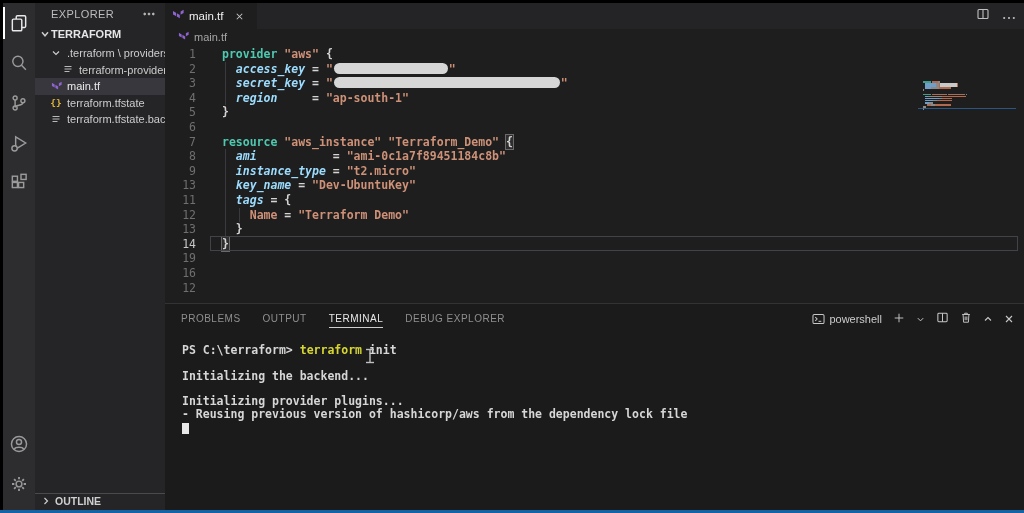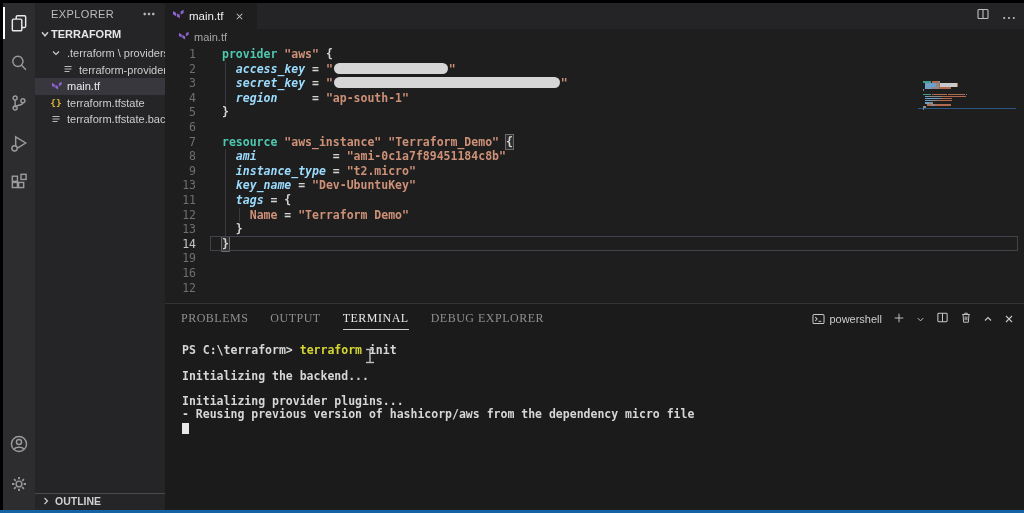--- a/index.html
+++ b/index.html
@@ -59,21 +59,21 @@
   .minimap { position:absolute; left:758px; top:36px; width:92px; height:40px; cursor:pointer; }
   .mm-line { height:1.6px; margin-bottom:.5px; font-size:0; white-space:nowrap; }
   .mm-line i { display:inline-block; height:1.6px; }
   .mm-kw{background:#3f9e8c;} .mm-str{background:#b06a4f;} .mm-prop{background:#6f9fc8;} .mm-pl{background:#8a8a8a;} .mm-red{background:#c9c9c9;}
   .mm-hline { position:absolute; left:753px; right:8px; top:63px; height:1px; background:#2e6aa8; opacity:.75; }
 
   
   .panel { position:absolute; left:0; right:0; top:300px; bottom:0; background:#1b1b1c; border-top:1px solid #333336; }
   .panel-header { position:relative; height:30px; display:flex; align-items:center; }
   .panel-tabs { display:flex; gap:22px; padding-left:16px; }
-  .ptab { position:relative; font-size:12px; letter-spacing:.5px; color:#8f8f8f; cursor:pointer; padding:4px 0 6px 0;font-family:Liberation Serif, serif; }
+  .ptab { position:relative; font-size:10px; letter-spacing:.5px; color:#8f8f8f; cursor:pointer; padding:4px 0 6px 0; }
   .ptab.active { color:#e8e8e8; }
   .ptab.active::after { content:''; position:absolute; left:0; right:0; bottom:2px; height:1px; background:#cdcdcd; }
   .panel-actions { position:absolute; right:10px; top:0; height:30px; display:flex; align-items:center; gap:11px; }
   .panel-actions svg { stroke:#c8c8c8; fill:none; stroke-width:1.1; cursor:pointer; }
   .shell-pick { display:flex; align-items:center; gap:4px; color:#cccccc; font-size:11px; cursor:pointer; }
   .terminal { position:absolute; left:0; right:0; top:31px; bottom:0; padding:9px 0 0 17px; font-family:"DejaVu Sans Mono",monospace; font-size:11.5px; font-weight:600; line-height:12.8px; color:#cccccc; cursor:text; }
   .trow { white-space:pre; min-height:12.8px; }
   .tt-pl { color:#d6d6d6; } .tt-cmd { color:#d6d632; }
   .t-cursor { display:inline-block; width:7px; height:11px; background:#e8e8e8; vertical-align:text-bottom; }
 
@@ -403,21 +403,21 @@
             </span>
           </div>
         </div>
         <div class="terminal">
           <div>
               <div class="trow"><span class="tt-pl">PS C:\terraform&gt; </span><span class="tt-cmd">terraform</span><span class="tt-pl"> init</span></div>
               <div class="trow">&nbsp;</div>
               <div class="trow"><span class="tt-pl">Initializing the backend...</span></div>
               <div class="trow">&nbsp;</div>
               <div class="trow"><span class="tt-pl">Initializing provider plugins...</span></div>
-              <div class="trow"><span class="tt-pl">- Reusing previous version of hashicorp/aws from the dependency micro file</span></div>
+              <div class="trow"><span class="tt-pl">- Reusing previous version of hashicorp/aws from the dependency lock file</span></div>
             </div>
           <div class="trow"><span class="t-cursor"></span></div>
         </div>
       </div>
     </section>
 
     <div class="mouse-cursor">
       <svg width="12" height="16" viewBox="0 0 12 16">
           <g stroke="#bfbfbf" stroke-width="1.4">
             <line x1="2" y1="1.5" x2="10" y2="1.5"></line>

